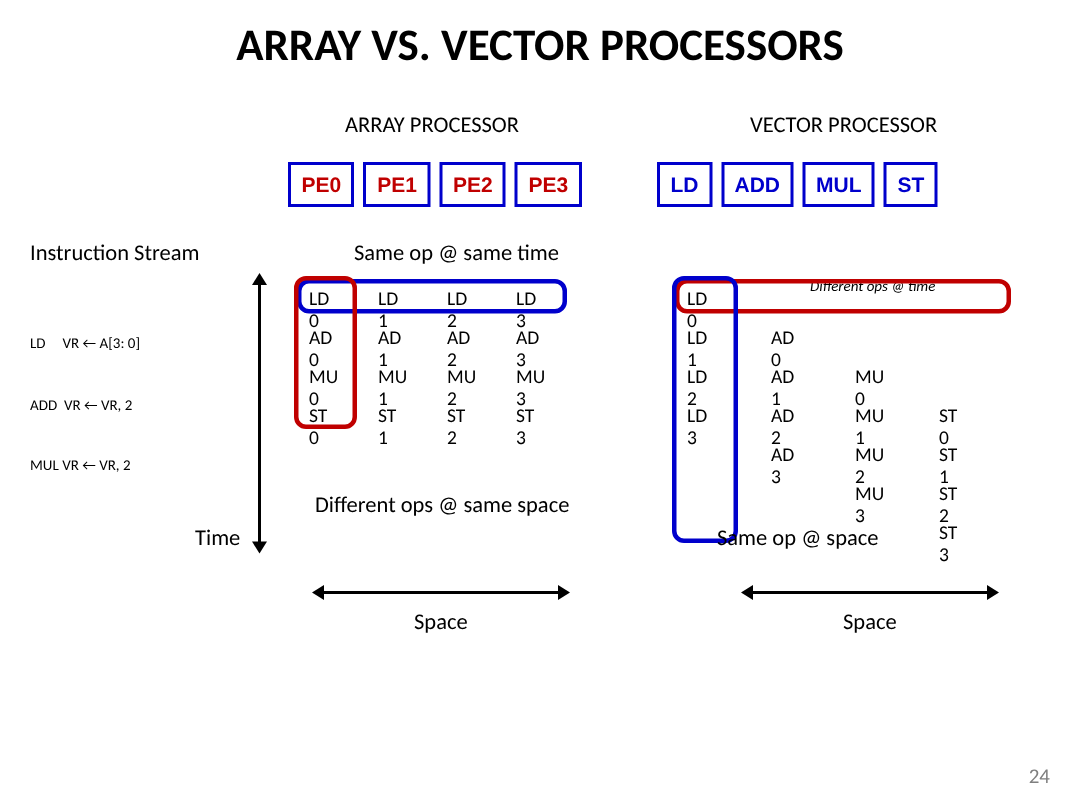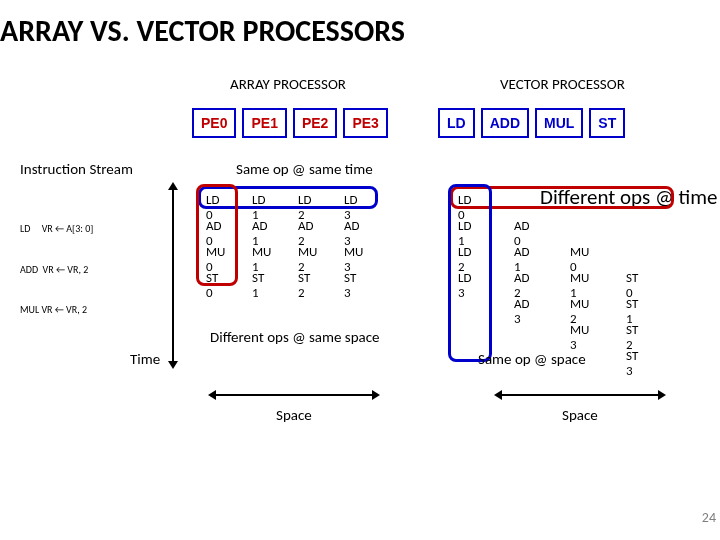--- a/index.html
+++ b/index.html
@@ -1,46 +1,46 @@
 <!DOCTYPE html>
 <html><head>
 <meta charset="utf-8">
 <style>
   * { box-sizing: border-box; margin: 0; padding: 0; }
   body { font-family: Calibri, Arial, sans-serif; width: 720px; height: 540px; background: #fff; position: relative; color: #000; }
-  .title { font-size: 30px; font-weight: bold; text-align: left; padding-top: 12px; }
+  .title { font-size: 30px; font-weight: bold; text-align: center; padding-top: 12px; }
   .header-row { position: absolute; top: 75px; font-size: 15px; }
   .h-array { left: 230px; }
   .h-vector { left: 500px; }
   .boxrow { position: absolute; top: 108px; display: flex; gap: 6px; }
   .boxrow.left { left: 192px; }
   .boxrow.right { left: 438px; border-radius: 15px; }
   .pe { border: 2.5px solid #0000cc; padding: 5px 7px; font-weight: bold; font-size: 14px; font-family: Arial; }
   .pe.red { color: #c00000; }
   .pe.blue { color: #0000cc; }
   .instr-stream-lbl { position: absolute; top: 160px; left: 20px; font-size: 15px; }
   .same-op-lbl { position: absolute; top: 160px; left: 236px; font-size: 15px; }
-  .diff-ops-time-lbl { position: absolute; top: 184px; left: 540px; font-size: 21px; }
+  .diff-ops-time-lbl { position: absolute; top: 184px; left: 540px; font-size: 10px; font-style: italic; }
   .code { position: absolute; top: 195px; left: 20px; font-size: 10px; line-height: 1.35; white-space: pre; }
   .grid-a { position: absolute; top: 192px; left: 206px; }
   .grid-v { position: absolute; top: 192px; left: 458px; }
   .cell { position: absolute; font-size: 13px; }
   .ov-red { position: absolute; border: 3px solid #c00000; border-radius: 8px; }
   .ov-blue { position: absolute; border: 3px solid #0000cc; border-radius: 8px; }
   .diff-ops-space-lbl { position: absolute; top: 328px; left: 210px; font-size: 15px; }
   .same-op-space-lbl { position: absolute; top: 350px; left: 478px; font-size: 15px; }
   .time-lbl { position: absolute; top: 350px; left: 130px; font-size: 15px; }
   .axis-h { position: absolute; height: 2px; background: #000; }
   .axis-h::before { content: ""; position: absolute; left: -6px; top: -4px; border-right: 8px solid #000; border-top: 5px solid transparent; border-bottom: 5px solid transparent; }
   .axis-h::after { content: ""; position: absolute; right: -6px; top: -4px; border-left: 8px solid #000; border-top: 5px solid transparent; border-bottom: 5px solid transparent; }
   .axis-v { position: absolute; width: 2px; background: #000; }
   .axis-v::before { content: ""; position: absolute; top: -6px; left: -4px; border-bottom: 8px solid #000; border-left: 5px solid transparent; border-right: 5px solid transparent; }
   .axis-v::after { content: ""; position: absolute; bottom: -6px; left: -4px; border-top: 8px solid #000; border-left: 5px solid transparent; border-right: 5px solid transparent; }
   .space-lbl { position: absolute; font-size: 15px; }
-  .slide-num { position: absolute; right: 4px; bottom: 14px; font-size: 14px; color: #7f7f7f; }
+  .slide-num { position: absolute; right: 20px; bottom: 14px; font-size: 14px; color: #7f7f7f; }
 </style>
 </head>
 <body>
 
 <div class="title">ARRAY VS. VECTOR PROCESSORS</div>
 
 <div class="header-row h-array">ARRAY PROCESSOR</div>
 <div class="header-row h-vector">VECTOR PROCESSOR</div>
 
 <div class="boxrow left">

